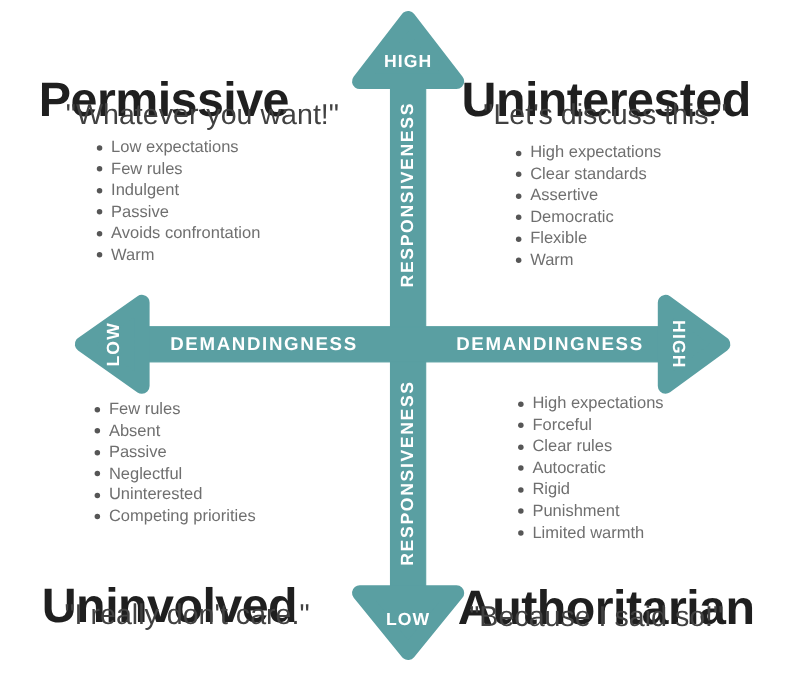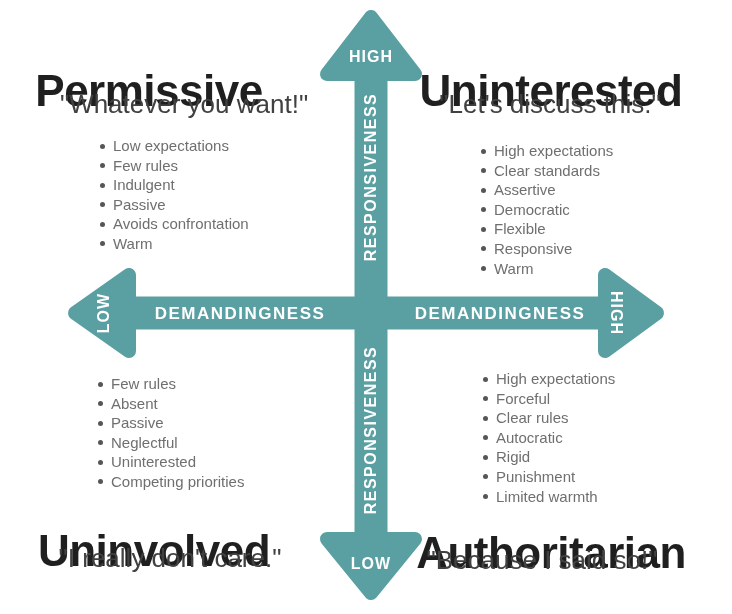--- a/index.html
+++ b/index.html
@@ -26,21 +26,21 @@
     color:var(--title);white-space:nowrap;line-height:1.2;
     transform:translateX(-50%);
   }
   .quote{
     position:absolute;margin:0;
     font-size:26px;font-weight:400;
     color:var(--quote);white-space:nowrap;line-height:1.1;
     transform:translateX(-50%);
   }
   .traits{
-    position:absolute;margin:12px;padding:0;list-style:none;
+    position:absolute;margin:0;padding:0;list-style:none;
   }
   .traits li{
     position:relative;padding-left:13px;
     font-size:15px;line-height:19.6px;
     color:var(--trait);white-space:nowrap;
   }
   .traits li::before{
     content:"";position:absolute;left:0;top:7.5px;
     width:5px;height:5px;border-radius:50%;background:#565656;
   }
@@ -122,21 +122,20 @@
 
   <section>
     <h1 class="title" id="tr-title">Uninterested</h1>
     <p class="quote" id="tr-quote">"Let's discuss this."</p>
     <ul class="traits" id="tr-list">
       <li>High expectations</li>
       <li>Clear standards</li>
       <li>Assertive</li>
       <li>Democratic</li>
       <li>Flexible</li>
-      <li>Responsive</li>
       <li>Warm</li>
     </ul>
   </section>
 
   <section>
     <ul class="traits" id="bl-list">
       <li>Few rules</li>
       <li>Absent</li>
       <li>Passive</li>
       <li>Neglectful</li>

